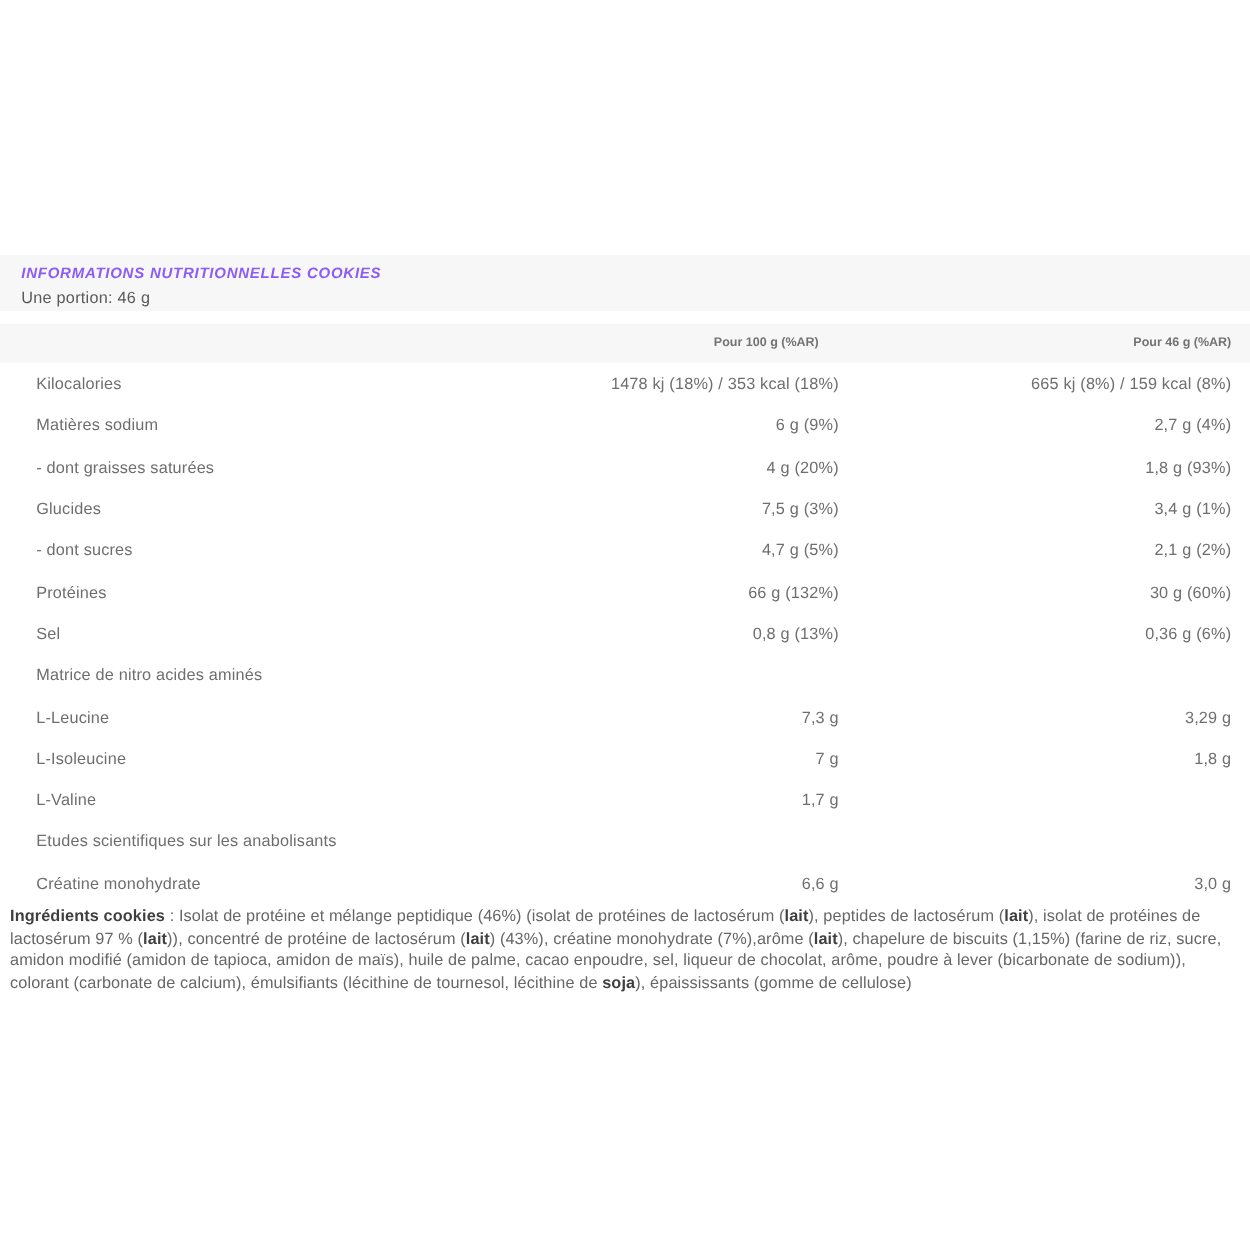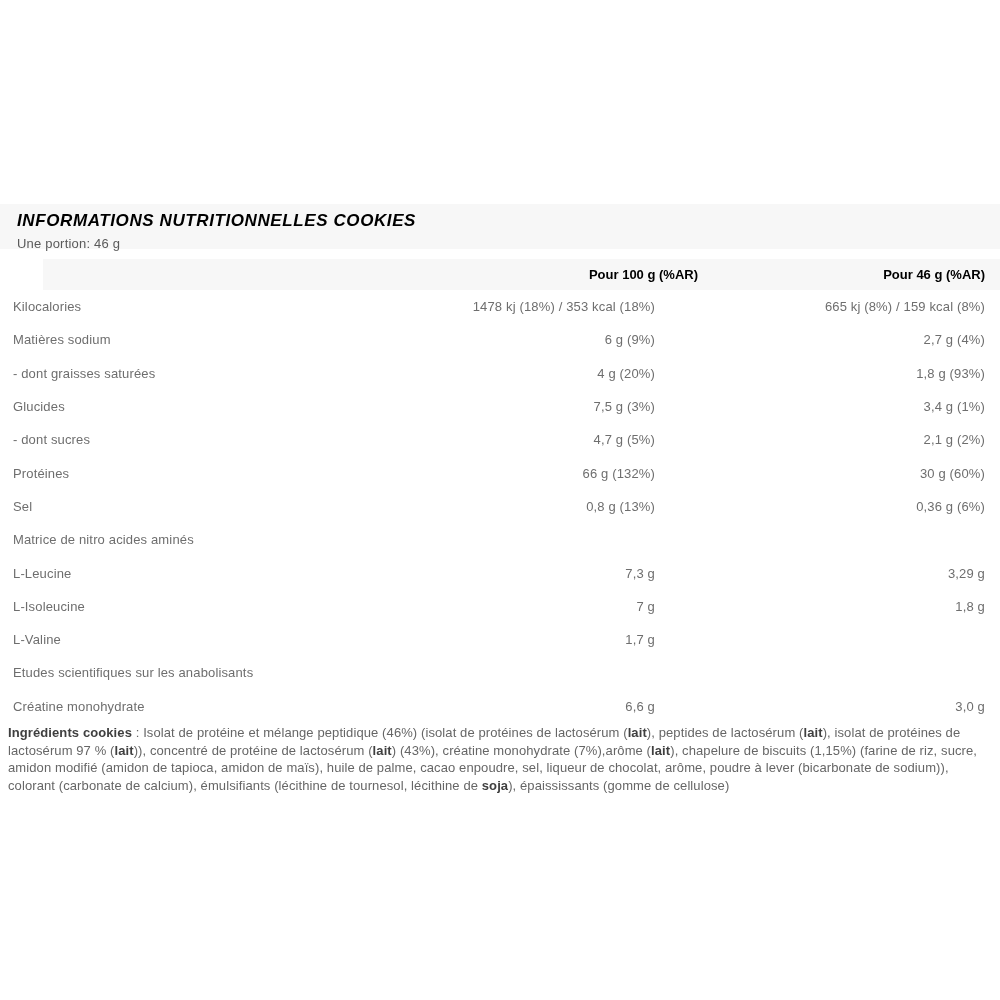--- a/index.html
+++ b/index.html
@@ -12,44 +12,44 @@
   }
   .page { position: relative; width: 1000px; height: 1000px; background: #fff; }
 
   
   .title-band {
     position: absolute; top: 204px; left: 0; right: 0; height: 45px;
     background: #f7f7f7;
     padding: 7px 15px 0 17px;
   }
   .title {
-    font-size: 17px; font-weight: 700; font-style: italic;
-    color: #000000; letter-spacing: 0.6px;
+    font-size: 12px; font-weight: 700; font-style: italic;
+    color: #8b5cf6; letter-spacing: 0.6px;
   }
   .portion { font-size: 13px; color: #5a5a5a; margin-top: 5px; letter-spacing: 0.2px; }
 
   
   .header-band {
     position: absolute; top: 259px; left: 0; right: 0; height: 31px;
     background: #f7f7f7;
     display: grid; grid-template-columns: 330px 312px 1fr;
     align-items: center;
     padding: 0 15px 0 13px;
-    font-size: 13px; font-weight: 700; color: #000000; margin-left: 43px;
+    font-size: 10px; font-weight: 700; color: #737373;
   }
   .header-band .c2, .header-band .c3 { text-align: right; }
 
   
   .tbody { position: absolute; top: 290px; left: 0; right: 0; }
   .trow {
     display: grid; grid-template-columns: 330px 312px 1fr;
     align-items: center;
     height: 33.3px;
     padding: 0 15px 0 13px;
-    font-size: 13px; color: #6e6e6e; letter-spacing: 0.15px;
+    font-size: 13px; color: #6e6e6e; letter-spacing: 0.15px; margin-left: 16px;
   }
   .trow .c2, .trow .c3 { text-align: right; }
 
   
   .ingredients {
     position: absolute; top: 724px; left: 8px; right: 14px;
     font-size: 13px; line-height: 17.5px; color: #666666;
     letter-spacing: 0.1px;
   }
   .ingredients strong { font-weight: 700; color: #3f3f3f; }

